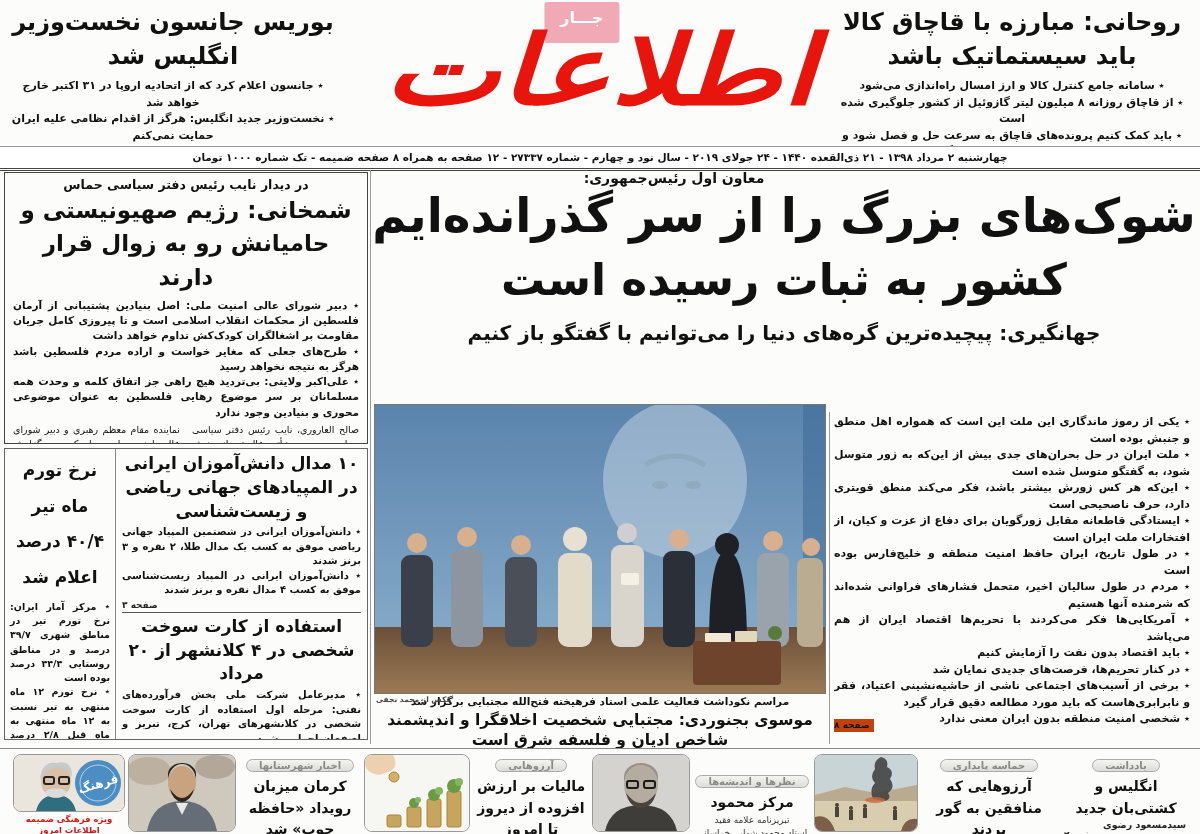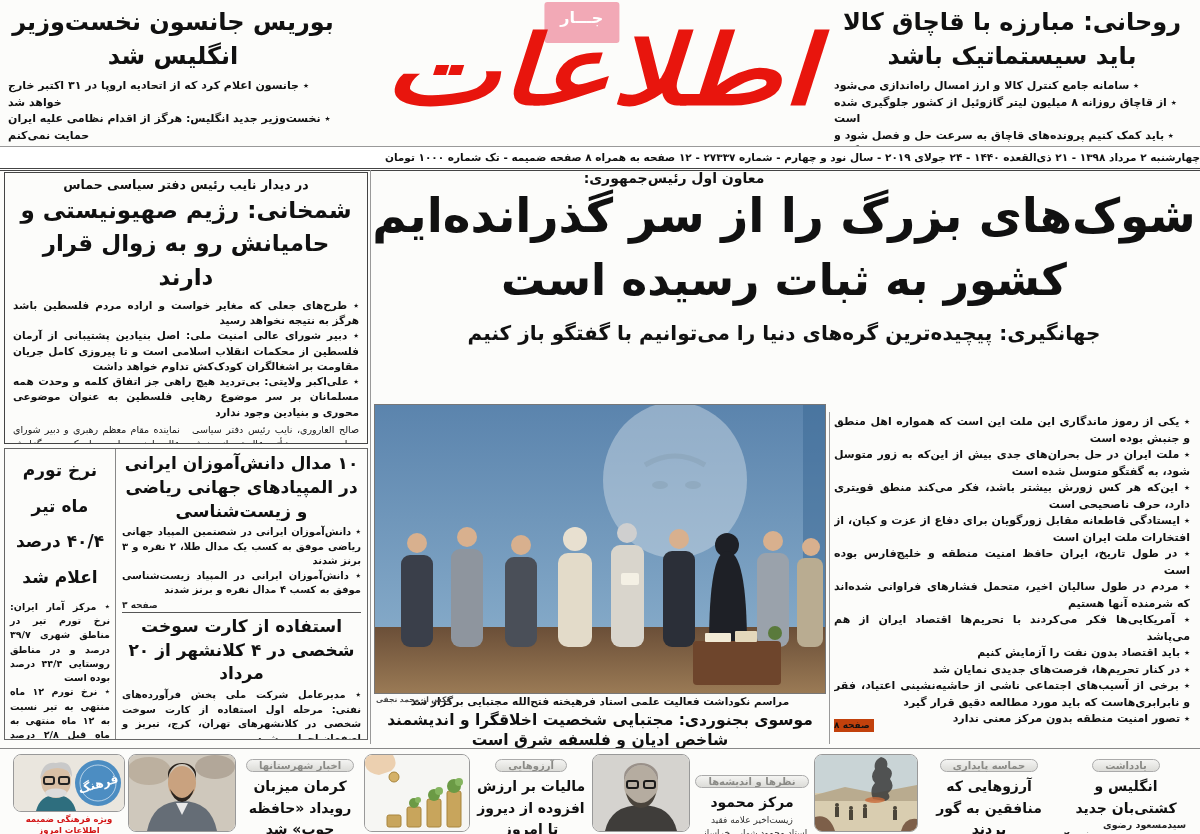--- a/index.html
+++ b/index.html
@@ -5,32 +5,32 @@
   html,body{margin:0;padding:0;background:#e9e9e6;}
   .page{position:relative;width:1200px;height:834px;margin:0 auto;background:#fcfcfa;
         font-family:"DejaVu Sans",sans-serif;color:#111;direction:rtl;overflow:hidden;}
   ul{list-style:none;margin:0;padding:0;}
   li.star::before{content:"٭ ";}
 
   
   .top-right{position:absolute;top:6px;right:10px;width:356px;height:140px;overflow:hidden;}
   .top-left{position:absolute;top:6px;left:8px;width:330px;height:140px;overflow:hidden;}
   .top-head{text-align:center;font-size:24px;font-weight:bold;line-height:1.4;}
-  .top-bullets{margin-top:5px;font-size:11px;font-weight:bold;line-height:1.5;text-align:left;}
+  .top-bullets{margin-top:5px;font-size:11px;font-weight:bold;line-height:1.5;text-align:center;}
   .page-ref{font-size:9px;color:#222;text-align:left;margin-top:2px;font-weight:bold;}
 
   .masthead{position:absolute;top:0;left:372px;width:456px;height:146px;text-align:center;}
   .mast-badge{position:absolute;top:2px;left:46%;transform:translateX(-50%);
       background:#f2a9b6;color:#fff;font-weight:bold;font-size:16px;
       padding:6px 16px 16px;border-radius:3px;z-index:0;letter-spacing:2px;}
   .mast-logo{position:relative;z-index:1;display:inline-block;font-size:96px;line-height:142px;
       color:#e8150d;font-weight:bold;font-style:italic;transform:scaleX(1.28);white-space:nowrap;}
 
   .dateline{position:absolute;top:146px;left:0;right:0;height:21px;border-top:1px solid #999;
-      border-bottom:3px double #444;font-size:10.5px;font-weight:bold;line-height:20px;background:#fff;}
+      border-bottom:3px double #444;text-align:center;font-size:10.5px;font-weight:bold;line-height:20px;background:#fff;}
 
   
   .col-left{position:absolute;top:172px;left:4px;width:364px;height:572px;}
   .sham-box{border:1px solid #444;padding:4px 8px 2px;height:272px;box-sizing:border-box;overflow:hidden;}
   .kicker{text-align:center;font-size:12.5px;font-weight:bold;}
   .sham-head{text-align:center;font-size:23px;font-weight:bold;line-height:1.45;margin:2px 0 4px;}
   .sham-bullets{font-size:10.5px;font-weight:bold;line-height:1.45;text-align:justify;}
   .sham-body{column-count:2;column-gap:12px;font-size:9.5px;line-height:1.5;text-align:justify;margin-top:3px;height:44px;overflow:hidden;}
 
   .left-sub{margin-top:4px;border:1px solid #666;height:292px;box-sizing:border-box;display:flex;overflow:hidden;}
@@ -111,22 +111,22 @@
 
   </div>
 
   <div class="dateline">چهارشنبه ۲ مرداد ۱۳۹۸ - ۲۱ ذی‌القعده ۱۴۴۰ - ۲۴ جولای ۲۰۱۹ - سال نود و چهارم - شماره ۲۷۳۳۷ - ۱۲ صفحه به همراه ۸ صفحه ضمیمه - تک شماره ۱۰۰۰ تومان</div>
 
   <div class="col-left">
     <div class="sham-box">
       <div class="kicker">در دیدار نایب رئیس دفتر سیاسی حماس</div>
       <div class="sham-head">شمخانی: رژیم صهیونیستی و حامیانش رو به زوال قرار دارند</div>
       <ul class="sham-bullets">
+        <li class="star">دبیر شورای عالی امنیت ملی: اصل بنیادین پشتیبانی از آرمان فلسطین از محکمات انقلاب اسلامی است و تا پیروزی کامل جریان مقاومت بر اشغالگران کودک‌کش تداوم خواهد داشت</li>
         <li class="star">طرح‌های جعلی که مغایر خواست و اراده مردم فلسطین باشد هرگز به نتیجه نخواهد رسید</li>
-        <li class="star">دبیر شورای عالی امنیت ملی: اصل بنیادین پشتیبانی از آرمان فلسطین از محکمات انقلاب اسلامی است و تا پیروزی کامل جریان مقاومت بر اشغالگران کودک‌کش تداوم خواهد داشت</li>
         <li class="star">علی‌اکبر ولایتی: بی‌تردید هیچ راهی جز اتفاق کلمه و وحدت همه مسلمانان بر سر موضوع رهایی فلسطین به عنوان موضوعی محوری و بنیادین وجود ندارد</li>
       </ul>
       <div class="sham-body">
         <span>صالح العاروری، نایب رئیس دفتر سیاسی حماس در صدر هیأتی عالیرتبه از جنبش مقاومت اسلامی فلسطین با علی شمخانی نماینده مقام معظم رهبری و دبیر شورای عالی امنیت ملی دیدار کرد.</span>
         <span>به گزارش ایسنا، دریابان شمخانی در این دیدار با یادآوری راهبرد غیر قابل تغییر جمهوری اسلامی در حمایت از مقاومت فلسطین تاکید کرد: اصل بنیادین</span>
       </div>
 
     </div>
 
     <div class="left-sub">
@@ -176,21 +176,21 @@
       <li class="star">یکی از رموز ماندگاری این ملت این است که همواره اهل منطق و جنبش بوده است</li>
       <li class="star">ملت ایران در حل بحران‌های جدی بیش از این‌که به زور متوسل شود، به گفتگو متوسل شده است</li>
       <li class="star">این‌که هر کس زورش بیشتر باشد، فکر می‌کند منطق قویتری دارد، حرف ناصحیحی است</li>
       <li class="star">ایستادگی قاطعانه مقابل زورگویان برای دفاع از عزت و کیان، از افتخارات ملت ایران است</li>
       <li class="star">در طول تاریخ، ایران حافظ امنیت منطقه و خلیج‌فارس بوده است</li>
       <li class="star">مردم در طول سالیان اخیر، متحمل فشارهای فراوانی شده‌اند که شرمنده آنها هستیم</li>
       <li class="star">آمریکایی‌ها فکر می‌کردند با تحریم‌ها اقتصاد ایران از هم می‌پاشد</li>
       <li class="star">باید اقتصاد بدون نفت را آزمایش کنیم</li>
       <li class="star">در کنار تحریم‌ها، فرصت‌های جدیدی نمایان شد</li>
       <li class="star">برخی از آسیب‌های اجتماعی ناشی از حاشیه‌نشینی اعتیاد، فقر و نابرابری‌هاست که باید مورد مطالعه دقیق قرار گیرد</li>
-      <li class="star">تصور امنیت منطقه بدون مرکز معنی ندارد</li>
+      <li class="star">شخصی امنیت منطقه بدون ایران معنی ندارد</li>
     </ul>
     <div class="lead-page">صفحه ۸</div>
   </div>
 
   <div class="vr-left"></div>
   <div class="vr-right"></div>
 
   <div class="photo-wrap">
     <div class="photo-frame">
       <svg width="450" height="288" viewBox="0 0 450 288" xmlns="http://www.w3.org/2000/svg">
@@ -280,21 +280,21 @@
             <circle cx="80" cy="53" r="2"></circle>
         </g>
         <path d="M0 76 L0 62 Q14 58 20 76 z" fill="#7d5f49"></path>
         <path d="M102 76 L102 64 Q90 62 86 76 z" fill="#7d5f49"></path>
       </svg>
     </div>
 
     <div class="b-text w118">
       <span class="badge-pill">نظرها و اندیشه‌ها</span>
       <div class="b-title">مرکز محمود</div>
-      <div class="b-sub">زیست‌اخیر علامه فقید</div>
+      <div class="b-sub">تبریز‌نامه علامه فقید</div>
       <div class="b-sub">استاد محمود شهابی خراسانی</div>
       <div class="b-page">صفحه ۶</div>
     </div>
 
     <div class="b-photo">
       <svg width="96" height="76" viewBox="0 0 96 76" xmlns="http://www.w3.org/2000/svg">
         <rect width="96" height="76" fill="#d5d3cf"></rect>
         <path d="M12 76 Q18 50 48 50 Q78 50 84 76 z" fill="#3f3d3a"></path>
         <ellipse cx="48" cy="30" rx="17" ry="20" fill="#b5aca0"></ellipse>
         <path d="M31 30 a17 20 0 0 1 34 0 l0 -8 a17 14 0 0 0 -34 0 z" fill="#9a918a"></path>

